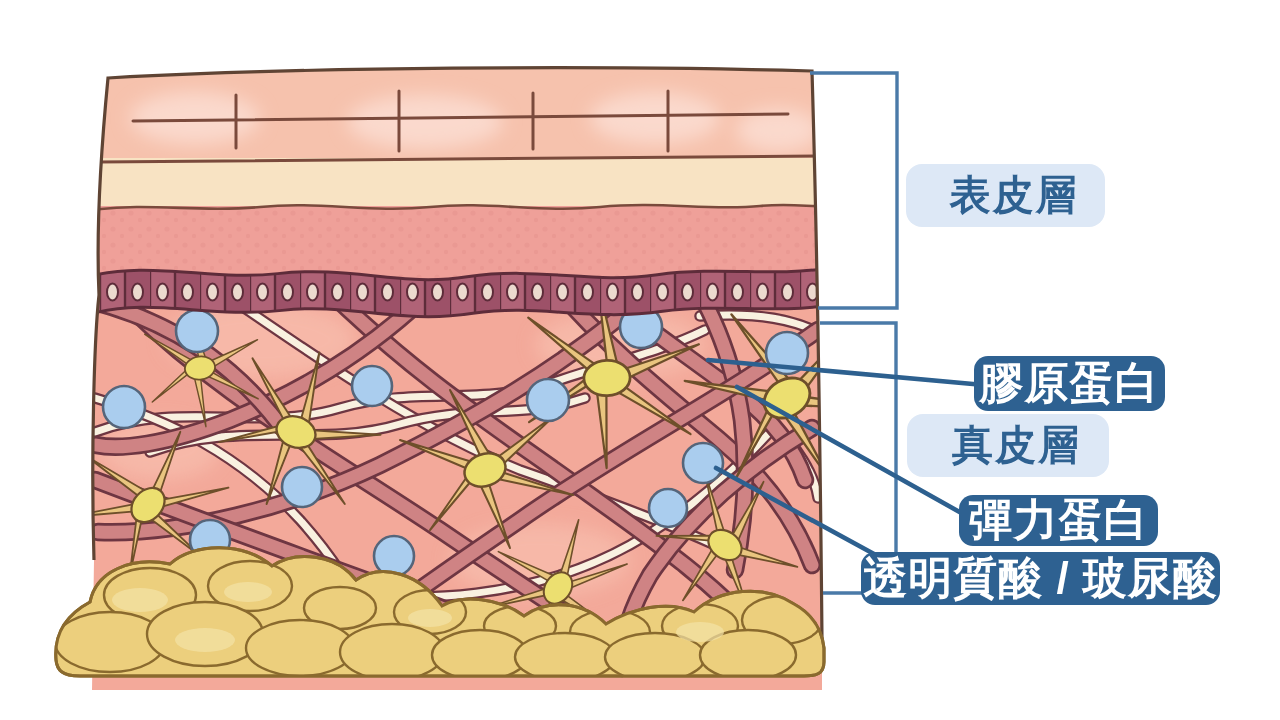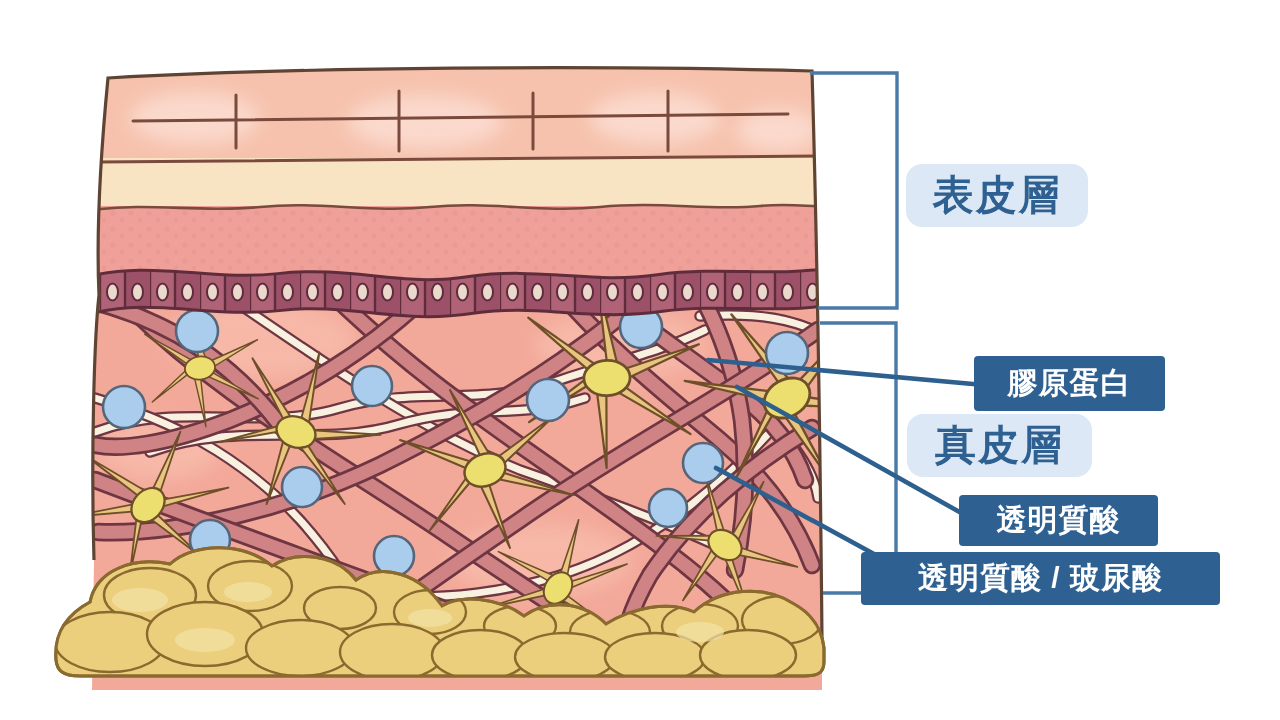--- a/index.html
+++ b/index.html
@@ -4,23 +4,23 @@
 <style>
   html,body{margin:0;padding:0;background:#fff;}
   .stage{position:relative;width:1280px;height:720px;background:#fff;overflow:hidden;
          font-family:"Liberation Sans","DejaVu Sans",sans-serif;}
   .stage svg{position:absolute;left:0;top:0;}
 
   
   .label{position:absolute;display:flex;align-items:center;justify-content:center;
          white-space:nowrap;font-weight:600;z-index:5;}
   .label.light{background:var(--label_light_bg,#dde8f6);color:var(--label_light_text,#2e6191);
-         font-size:41px;letter-spacing:2px;border-radius:16px;}
+         font-size:41px;letter-spacing:2px;border-radius:16px;padding-left:17px;}
   .label.dark{background:var(--label_dark_bg,#2e6191);color:var(--label_dark_text,#ffffff);
-         font-size:30px;letter-spacing:1px;border-radius:4px;}
+         font-size:44px;letter-spacing:1px;border-radius:14px;}
 
   
   .outline{fill:none;stroke:var(--skin_outline,#5f4434);stroke-width:3.2;}
   .surfline{fill:none;stroke:#7a4a3c;stroke-width:3;stroke-linecap:round;}
   .wavy{fill:none;stroke:#7a4a3c;stroke-width:2.6;}
   .gdot{fill:var(--granular_dot,#e5928c);}
   .bandOut{fill:none;stroke:var(--basal_outline,#5e2c3a);stroke-width:40;}
   .bandCells{fill:none;stroke:url(#cellPat);stroke-width:34;}
   .cellA{fill:var(--basal_cell_a,#b06377);} .cellB{fill:var(--basal_cell_b,#9d5168);}
   .cellSep{stroke:var(--basal_outline,#5e2c3a);stroke-width:2.4;}
@@ -257,17 +257,17 @@
   <line class="callout" x1="737" y1="387" x2="972" y2="519"></line>
   <line class="callout" x1="716" y1="468" x2="896" y2="566"></line>
 </svg>
 
 <div class="label light" style="left:906px;top:164px;width:182px;height:63px">表皮層</div>
 
 <div class="label dark" style="left:974px;top:356px;width:191px;height:55px">膠原蛋白</div>
 
 <div class="label light" style="left:907px;top:414px;width:185px;height:63px">真皮層</div>
 
-<div class="label dark" style="left:959px;top:495px;width:199px;height:51px">透明質酸</div>
+<div class="label dark" style="left:959px;top:495px;width:199px;height:51px">彈力蛋白</div>
 
 <div class="label dark" style="left:861px;top:552px;width:359px;height:53px">透明質酸 / 玻尿酸</div>
 
 </div>
 
 </body></html>

